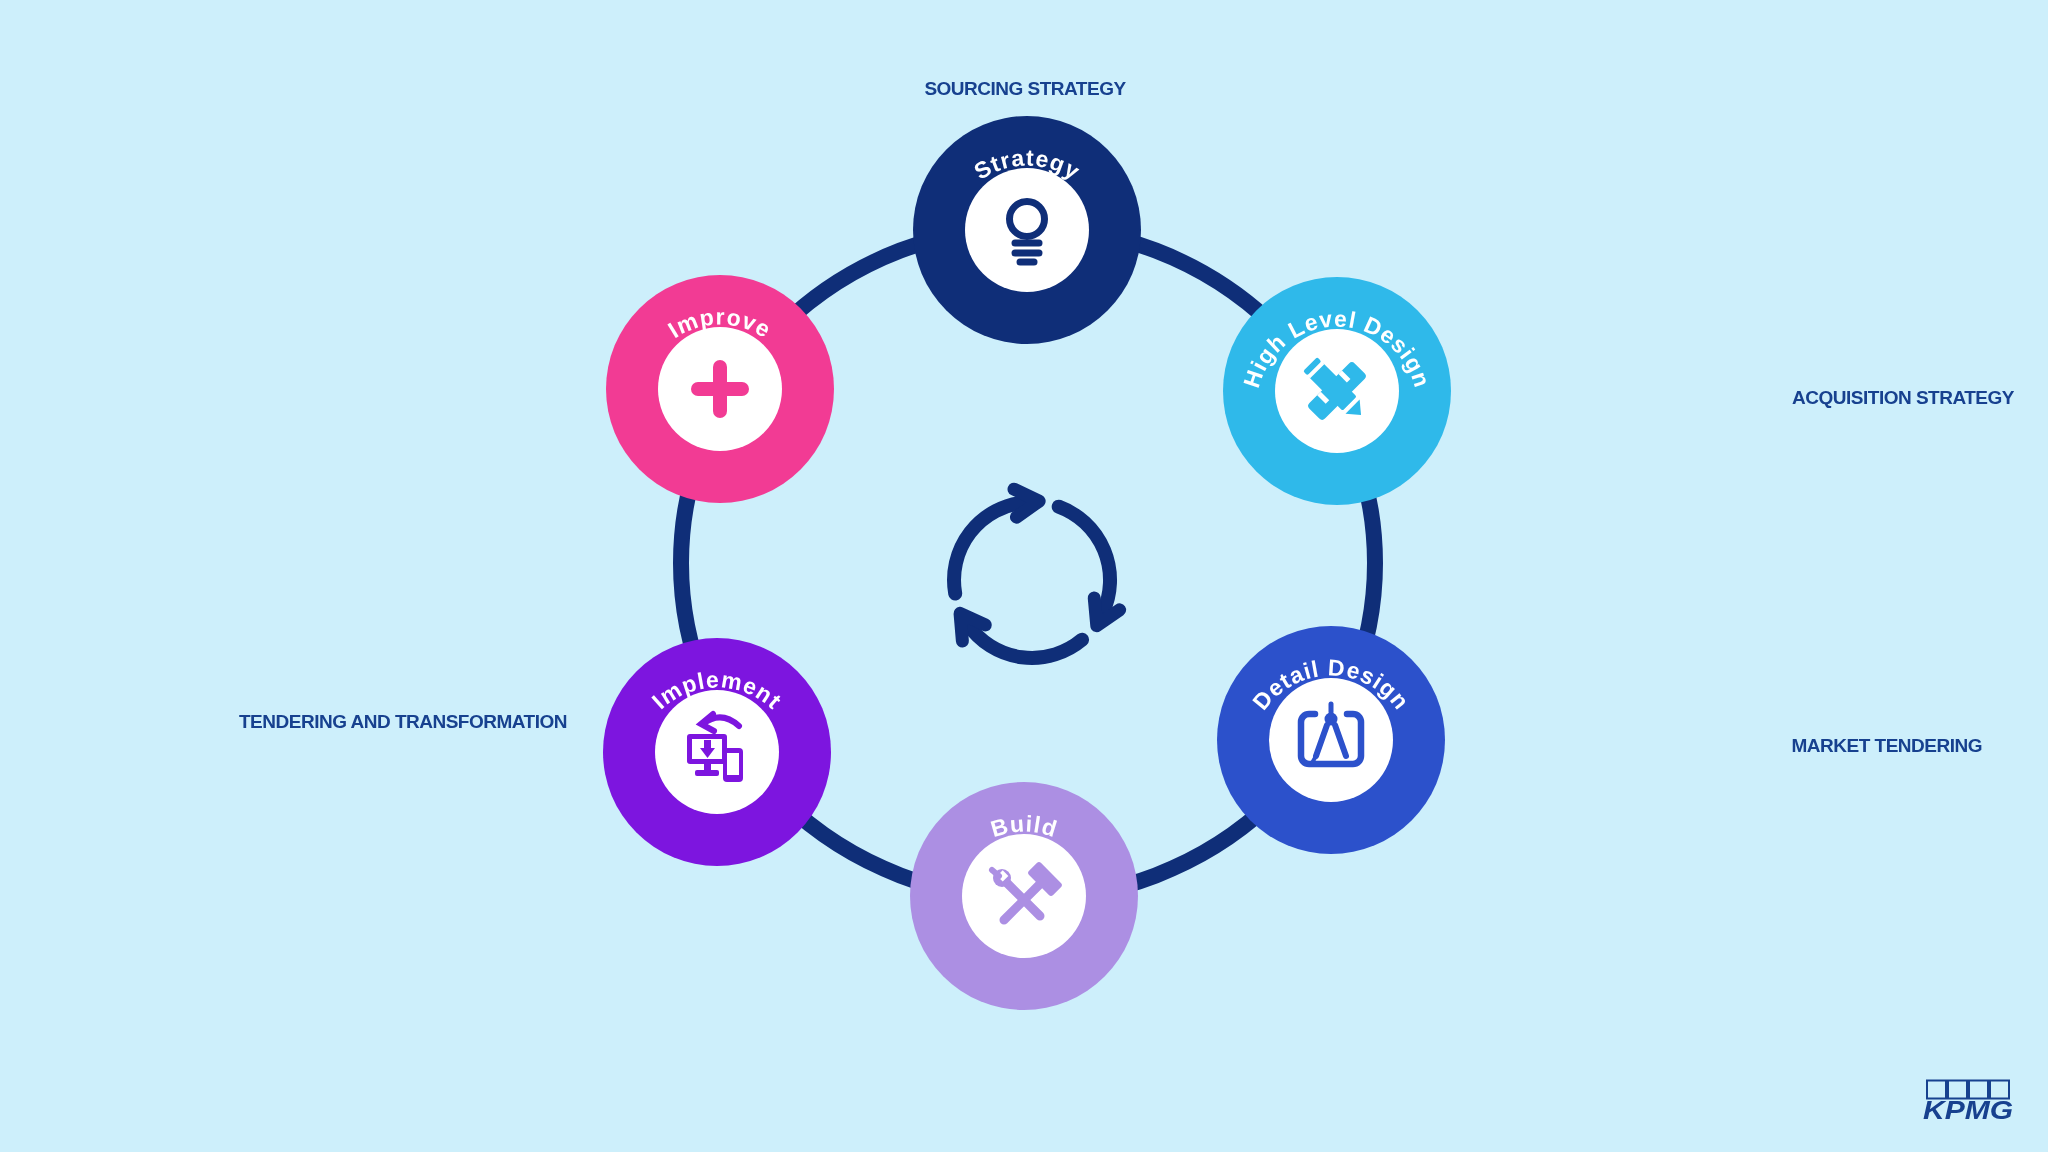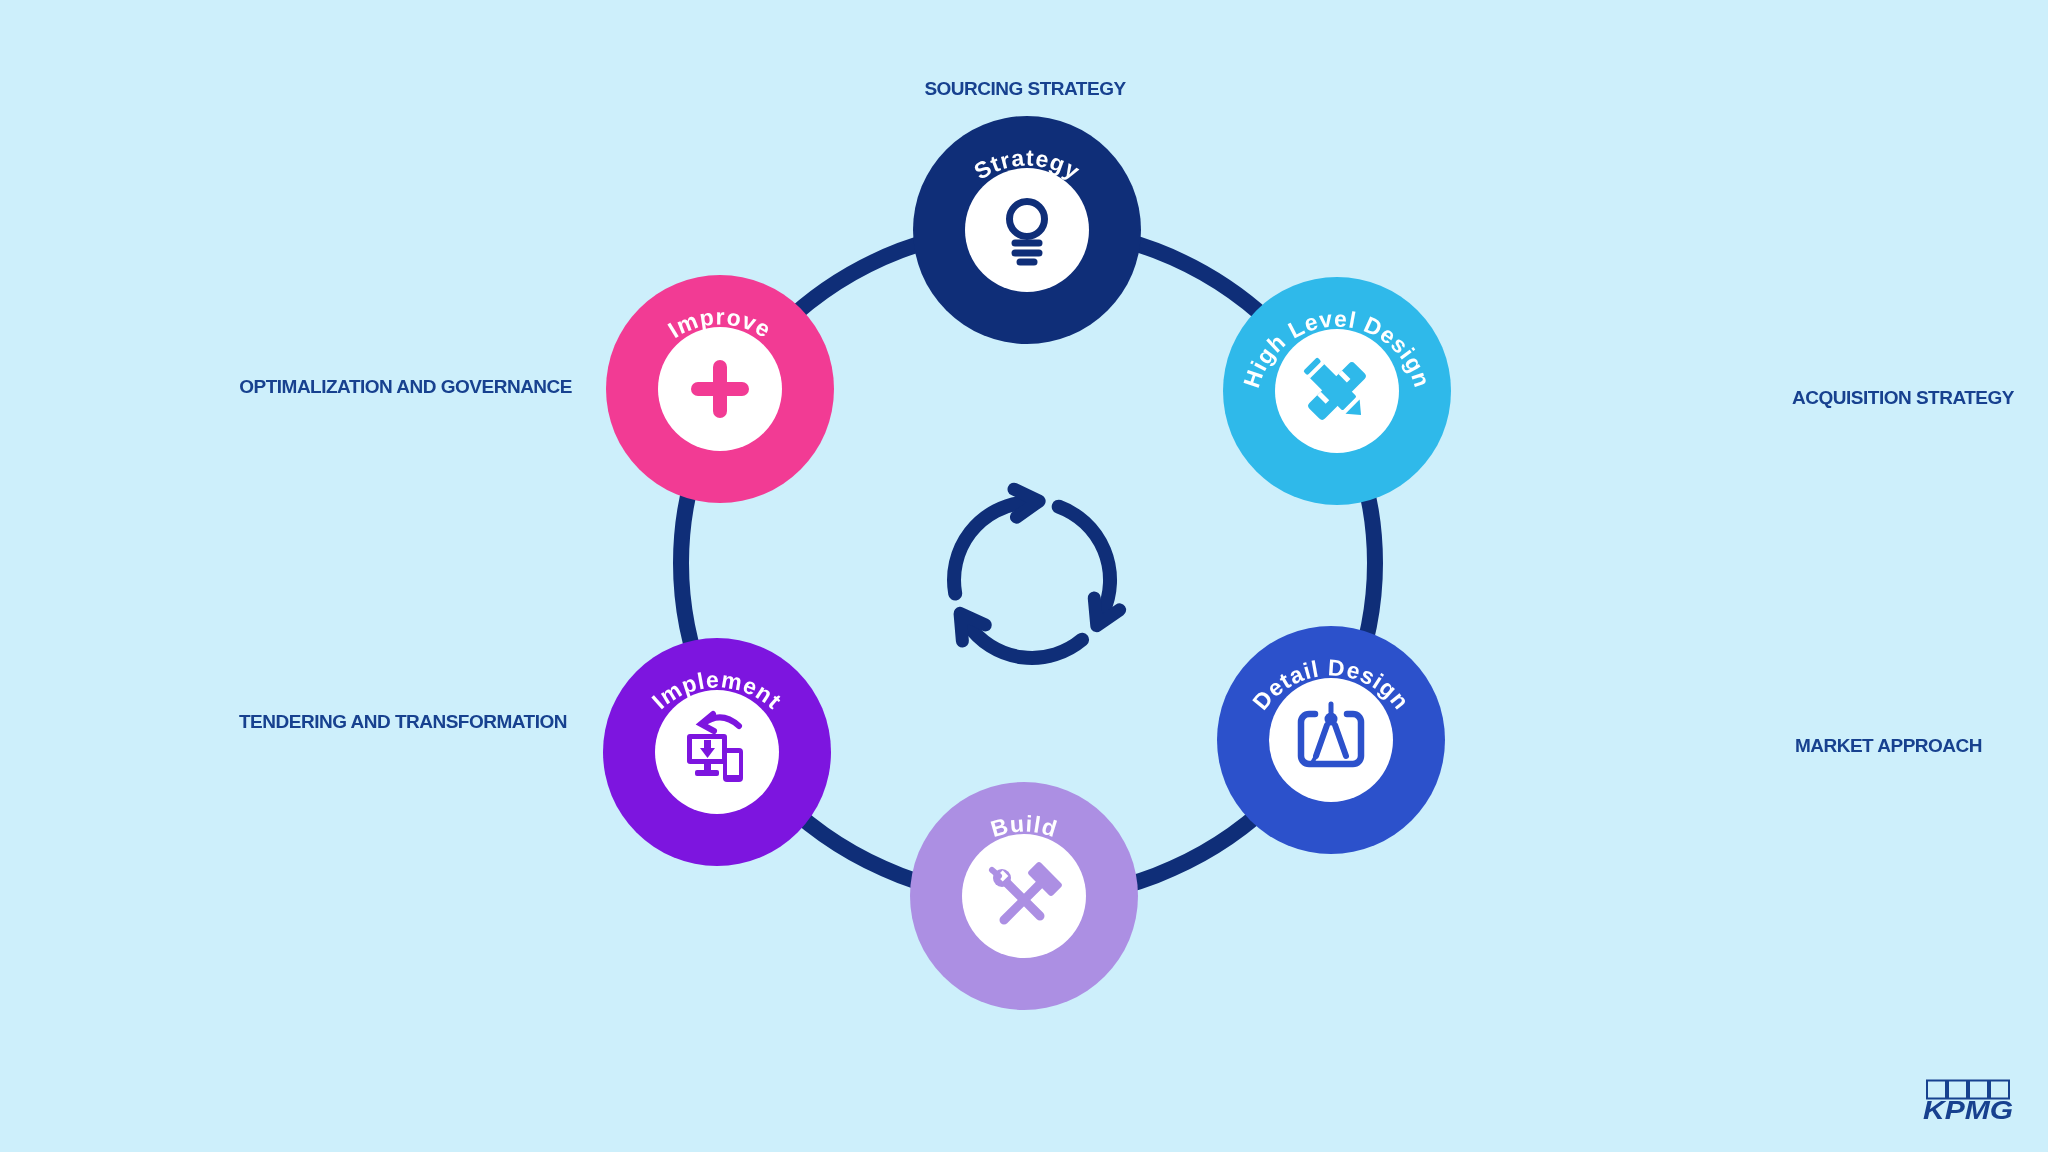--- a/index.html
+++ b/index.html
@@ -164,26 +164,25 @@
       <text class="curved" text-anchor="middle">
         <textPath href="#arc5" startOffset="50%">Improve</textPath>
       </text>
     </g>
   </svg>
 
   <div class="lbl center" style="left:625px;top:68px;width:800px">SOURCING STRATEGY</div>
 
   <div class="lbl left" style="left:1494px;top:377px;width:520px">ACQUISITION STRATEGY</div>
 
-  <div class="lbl left" style="left:1462px;top:725px;width:520px">MARKET APPROACH</div>
+  <div class="lbl left" style="left:1462px;top:725px;width:520px">MARKET TENDERING</div>
 
 
   <div class="lbl right" style="left:167px;top:701px;width:400px">TENDERING AND TRANSFORMATION</div>
 
-  <div class="lbl right" style="left:172px;top:366px;width:400px">OPTIMALIZATION AND GOVERNANCE</div>
 
   <svg style="position:absolute;left:1923px;top:1079px" width="92" height="42" viewBox="0 0 92 42">
     <g fill="none" stroke-width="2" stroke="#17418F">
       <rect x="4" y="1.5" width="19" height="18"></rect>
       <rect x="25" y="1.5" width="19" height="18"></rect>
       <rect x="46" y="1.5" width="19" height="18"></rect>
       <rect x="67" y="1.5" width="19" height="18"></rect>
     </g>
     <text class="kpmg-text" x="0" y="40" textLength="90" lengthAdjust="spacingAndGlyphs" fill="#17418F">KPMG</text>
   </svg>

